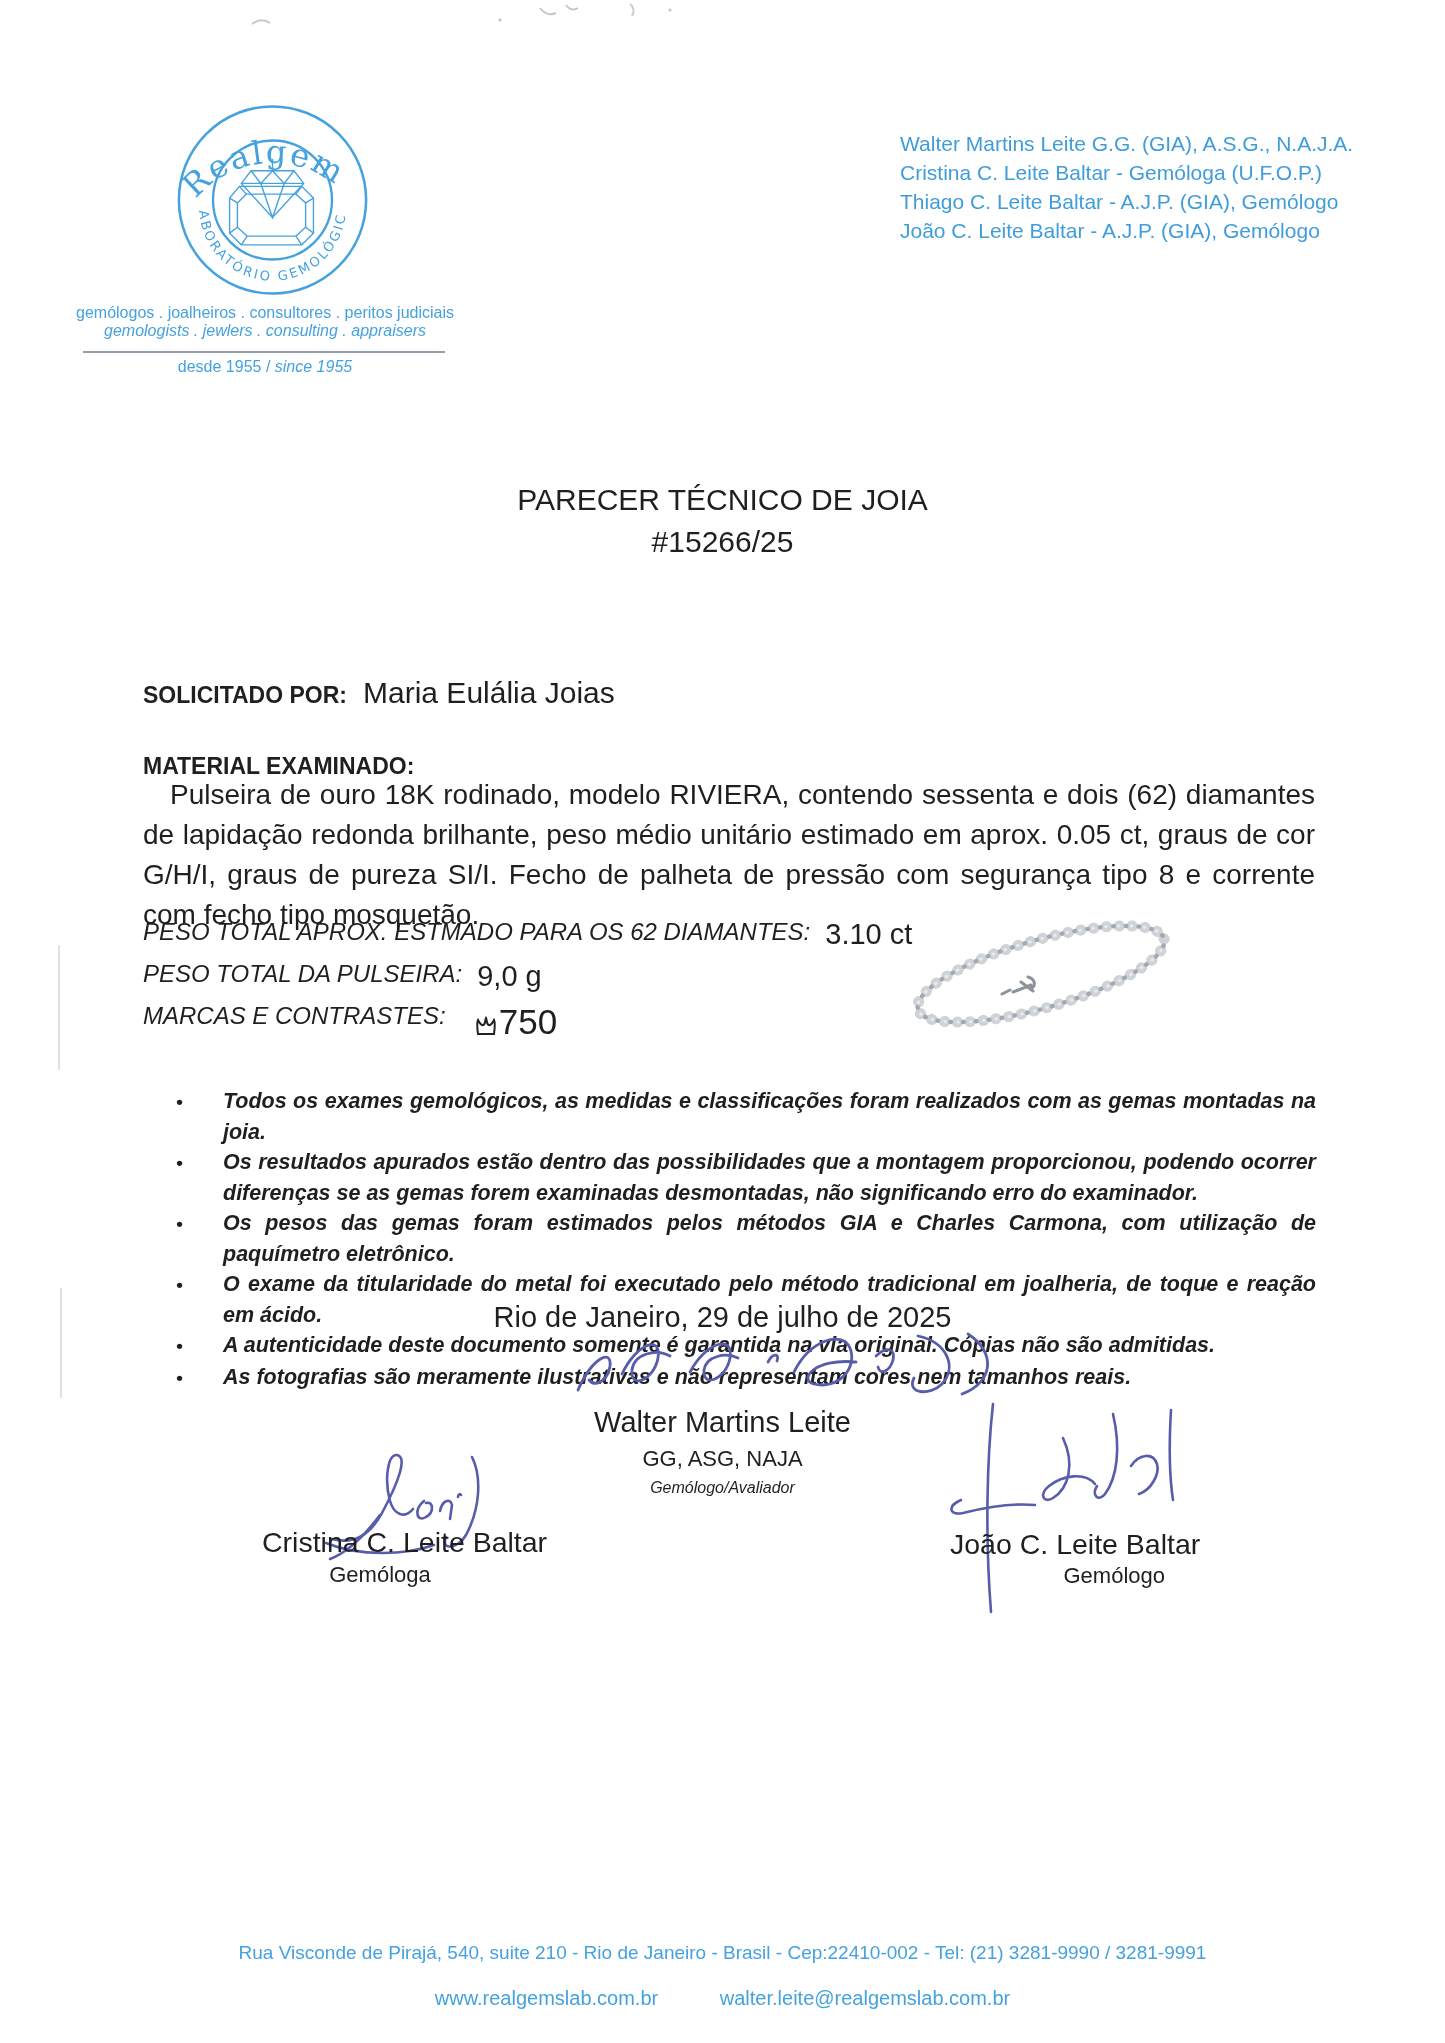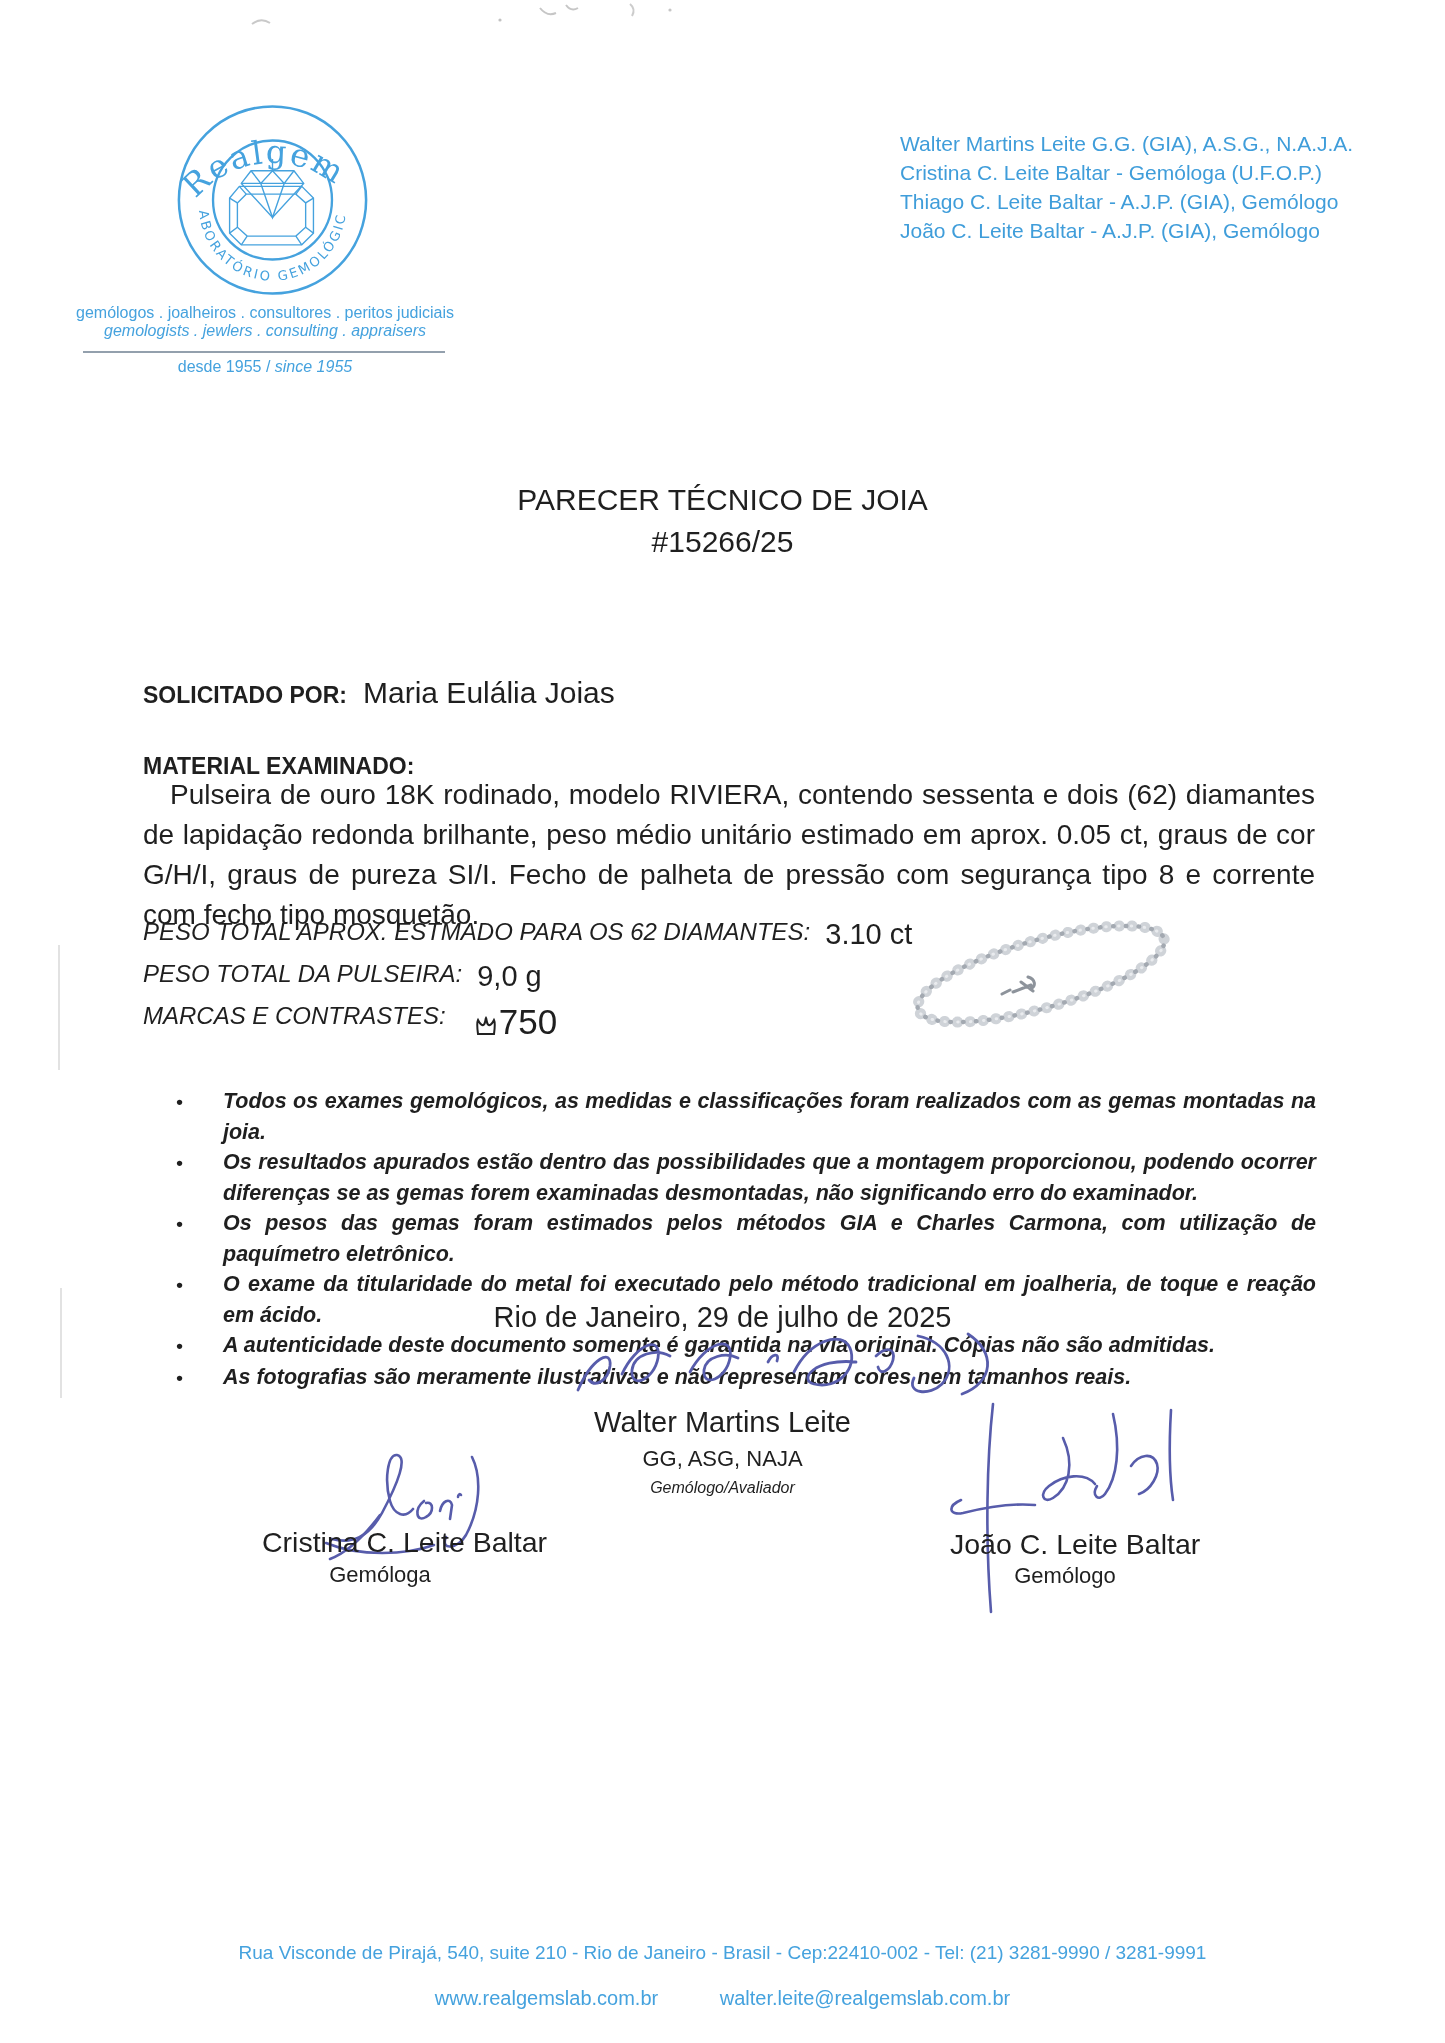--- a/index.html
+++ b/index.html
@@ -56,21 +56,21 @@
   .sig-main-block { position:absolute; left:0; top:1406px; width:100%; text-align:center; }
   .sig-main-name { font-size:29px; }
   .sig-main-creds { font-size:22px; margin-top:7px; }
   .sig-main-role { font-size:16px; margin-top:7px;font-style:italic; }
   .sig-left-svg { position:absolute; left:318px; top:1443px; }
   .sig-left-name { position:absolute; left:262px; top:1526px; font-size:28.5px; }
   .sig-left-role { position:absolute; left:280px; top:1562px; width:200px; text-align:center;
                    font-size:22px; }
   .sig-right-svg { position:absolute; left:935px; top:1402px; }
   .sig-right-name { position:absolute; left:950px; top:1528px; font-size:28.5px; }
-  .sig-right-role { position:absolute; left:965px; top:1563px; width:200px; text-align:center;
+  .sig-right-role { position:absolute; left:965px; top:1563px; width:200px; text-align:right;
                     font-size:22px; }
   
   .footer { position:absolute; left:0; top:1942px; width:100%; text-align:center;
             color:#45a2de; font-size:19px; }
   .footer-line2 { margin-top:23px; font-size:20px; }
   .footer-website { margin-right:56px; }
   
   .artifact { position:absolute; pointer-events:none; }
   .edge-line { background:#e2e2e2; width:2px; }
   .dot-artifact { width:4px; height:4px; border-radius:50%; background:#9a9a9a; }

